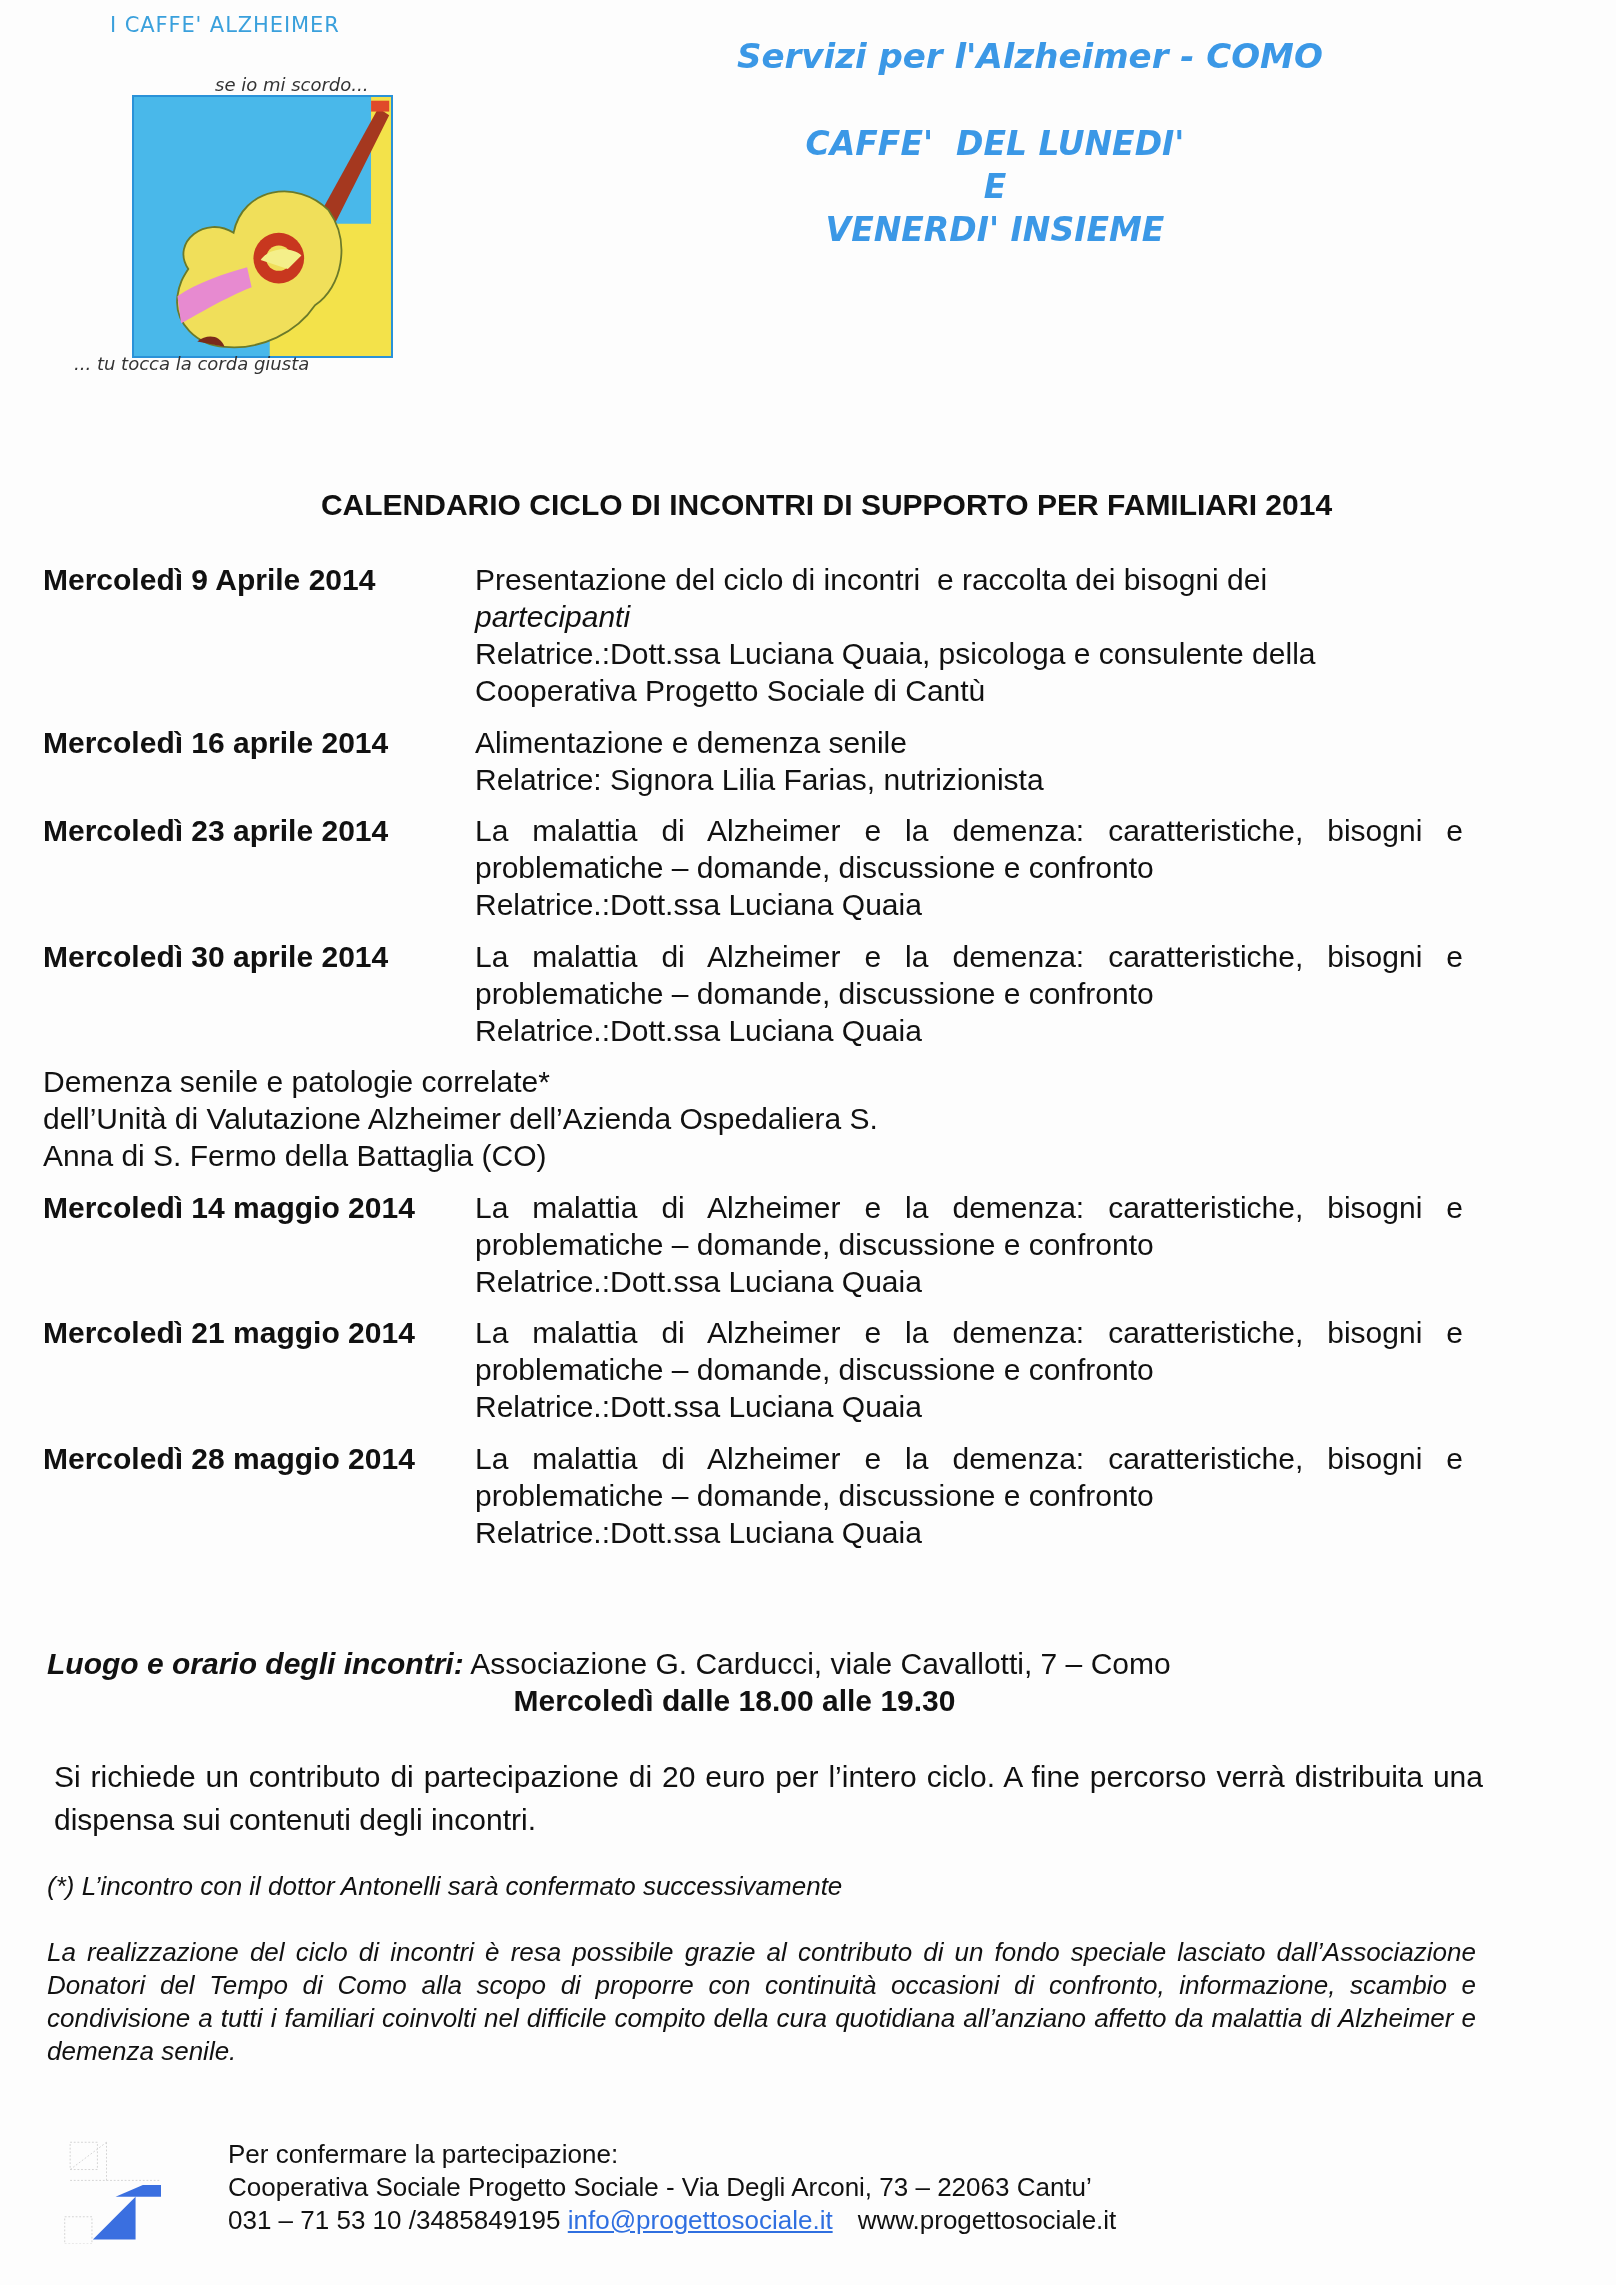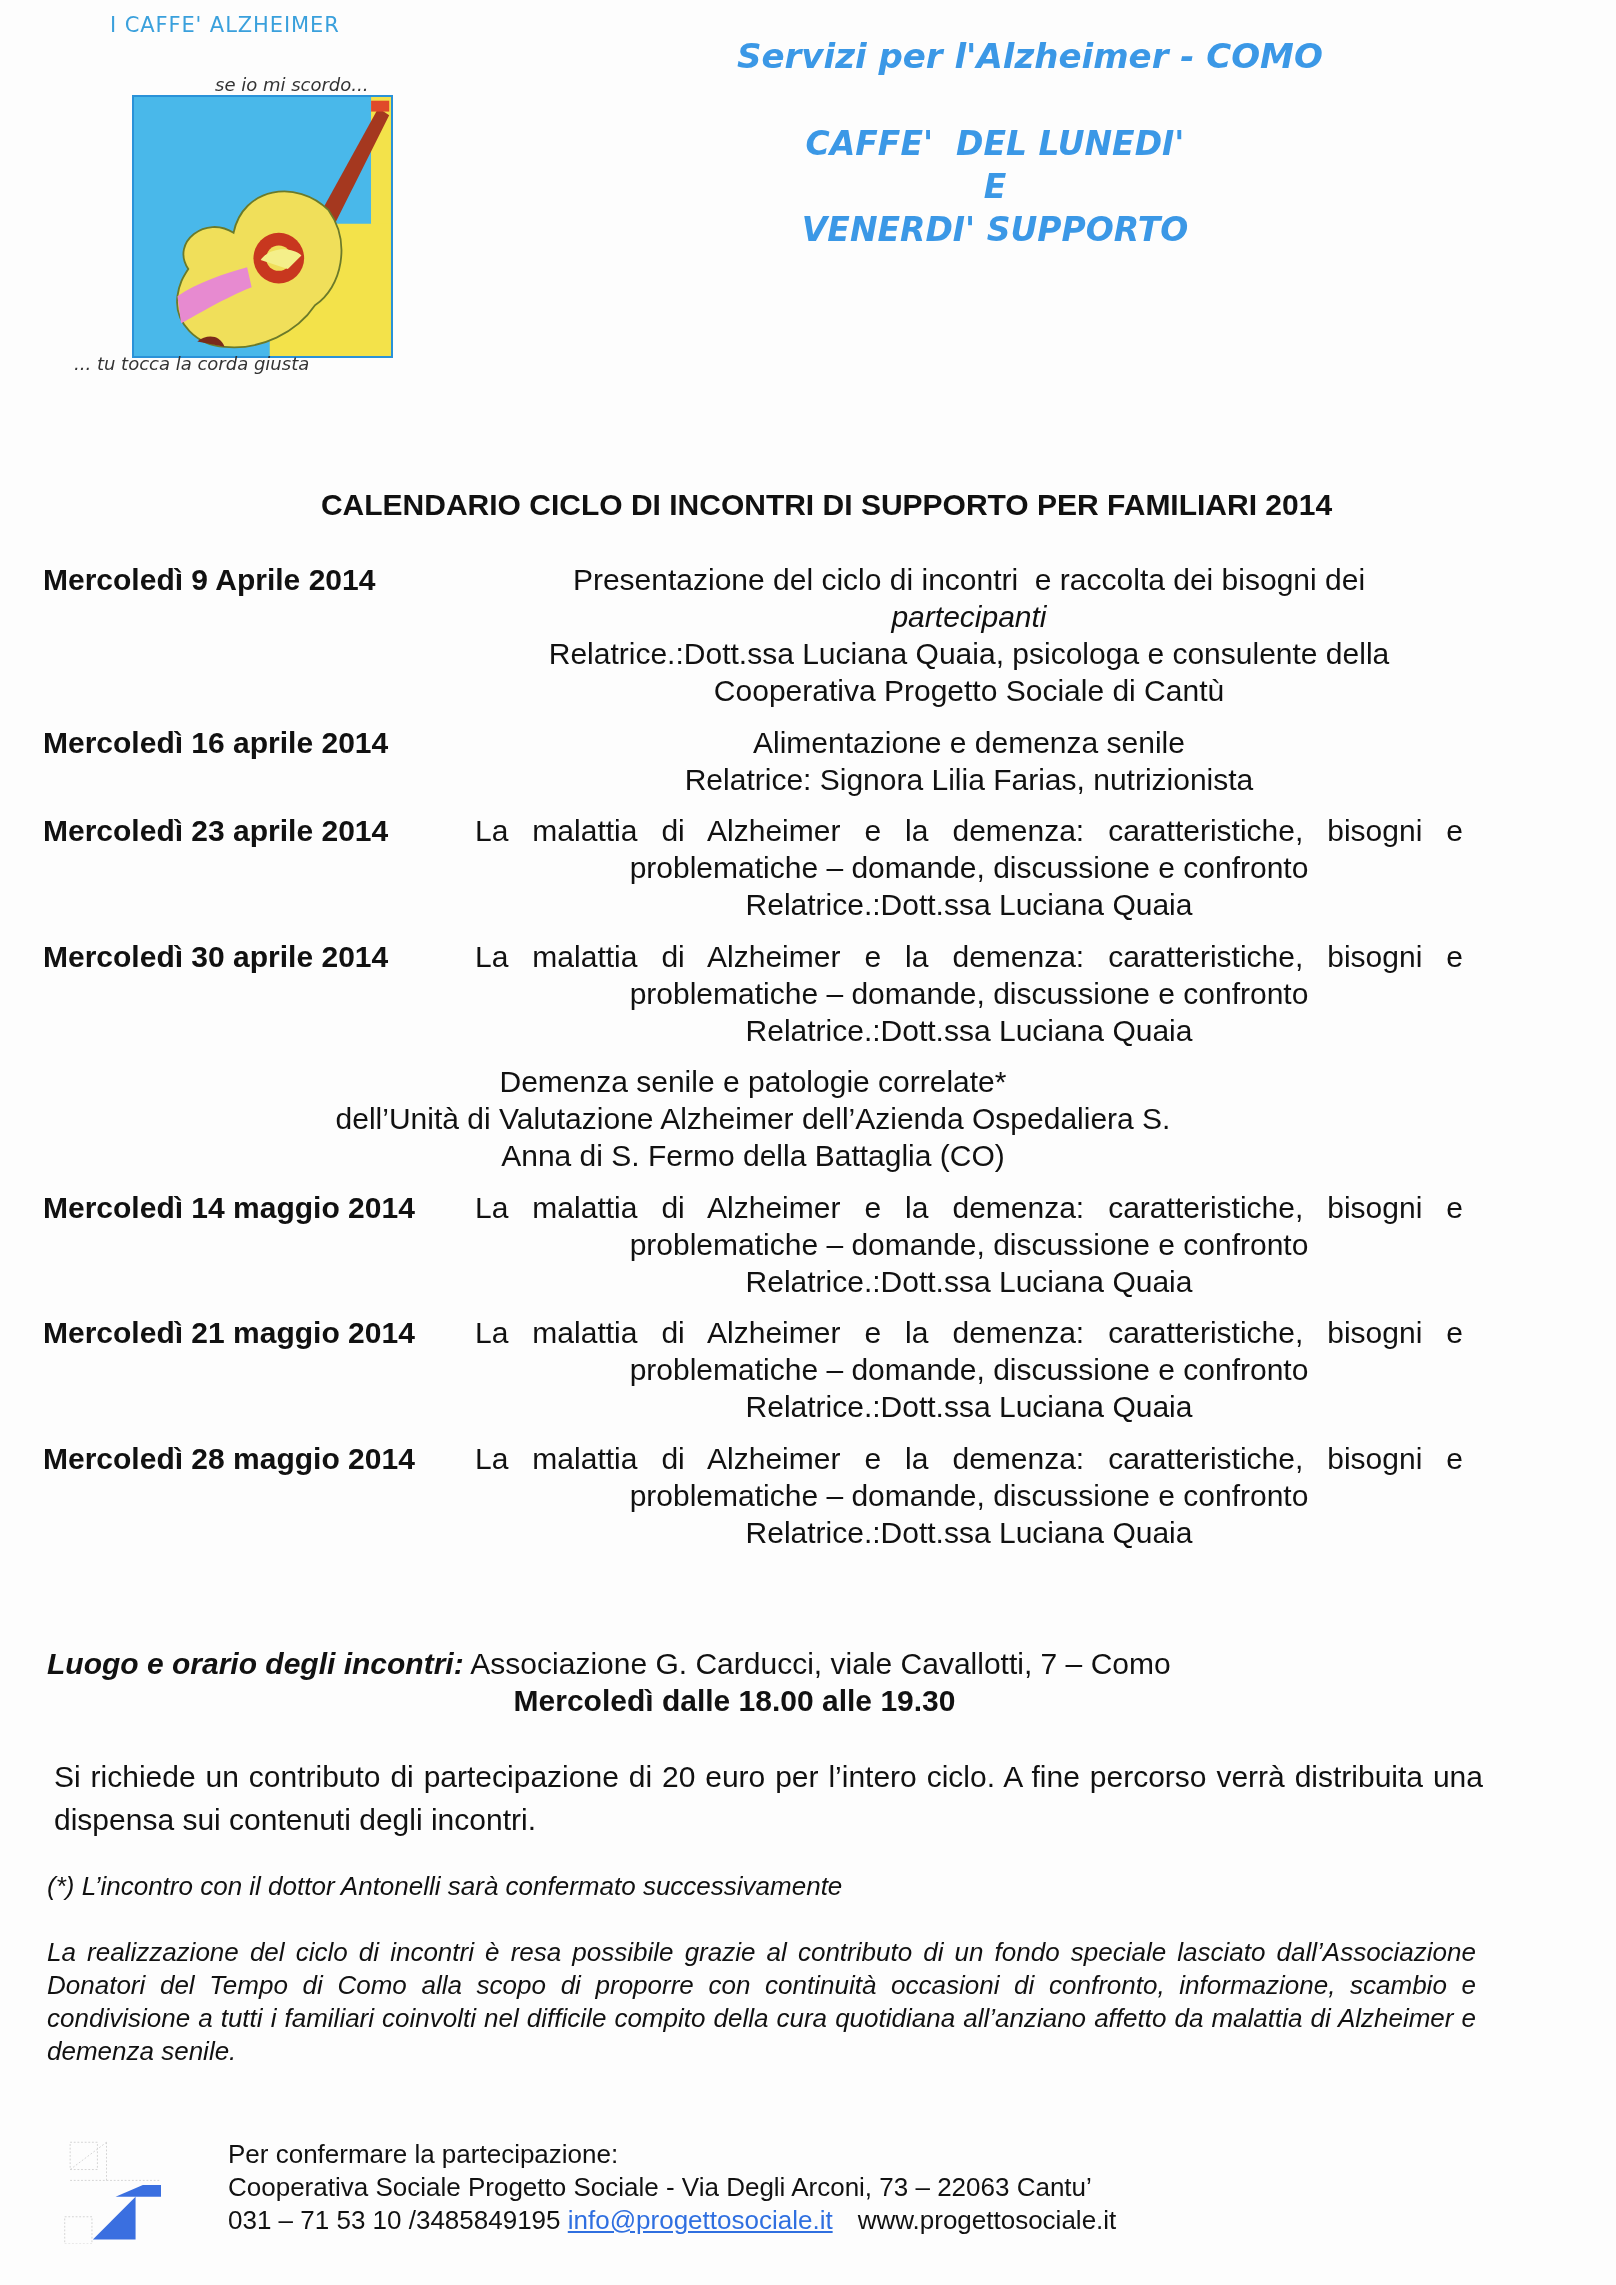--- a/index.html
+++ b/index.html
@@ -61,21 +61,21 @@
   
   .schedule { left: 43px; top: 561px; width: 1420px; }
   .row { display: flex; margin-bottom: 14.5px; }
   .row .date {
     width: 432px; flex: none;
     font-weight: bold; font-size: 30px; line-height: 37px;
   }
   .row .desc {
     flex: 1; font-size: 30px; line-height: 37px;
   }
-  .row .desc .line { display: block; text-align: center; }
+  .row .desc .line { display: block; }
   .row .desc .justify { text-align: justify; text-align-last: justify; }
   .row .desc .ital { font-style: italic; }
 
   .venue { left: 47px; top: 1645px; width: 1429px; font-size: 30px; line-height: 37px; }
   .venue .lbl { font-style: italic; font-weight: bold; }
   .venue .time { display: block; text-align: center; font-weight: bold; padding-right: 54px; }
 
   .fee { left: 54px; top: 1755px; width: 1429px; font-size: 30px; line-height: 43px; text-align: justify; }
 
   .footnote { left: 47px; top: 1871px; font-size: 26px; font-style: italic; }
@@ -108,21 +108,21 @@
     <path d="M140,180 C150,165 175,165 185,175 L170,190 Z" fill="#f4ef8a"></path>
     <path d="M70,270 C80,262 95,262 100,276" fill="#7a2a1a"></path>
   </svg>
 </div>
 <div class="abs logo-bottom-tag">... tu tocca la corda giusta</div>
 
 <div class="abs services-title">Servizi per l'Alzheimer - COMO</div>
 <div class="abs cafe-block">
   <div style="white-space:pre">CAFFE'  DEL LUNEDI'</div>
   <div>E</div>
-  <div>VENERDI' SUPPORTO</div>
+  <div>VENERDI' INSIEME</div>
 </div>
 
 <div class="abs main-heading">CALENDARIO CICLO DI INCONTRI DI SUPPORTO PER FAMILIARI 2014</div>
 
 <div class="abs schedule">
 
   <div class="row">
     <div class="date">Mercoledì 9 Aprile 2014</div>
     <div class="desc">
       <span class="line" style="white-space:pre">Presentazione del ciclo di incontri  e raccolta dei bisogni dei</span>

